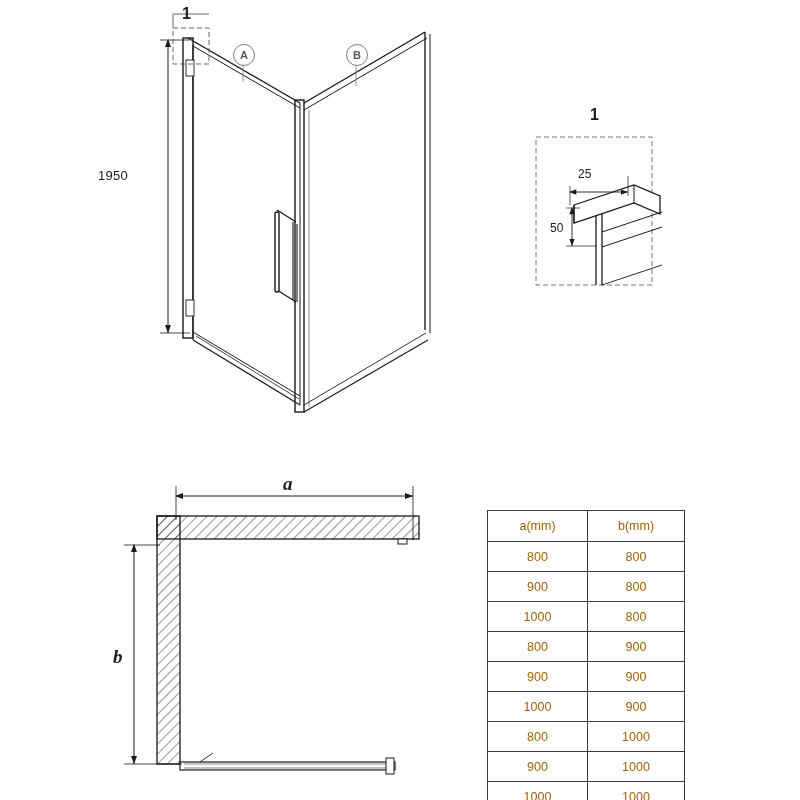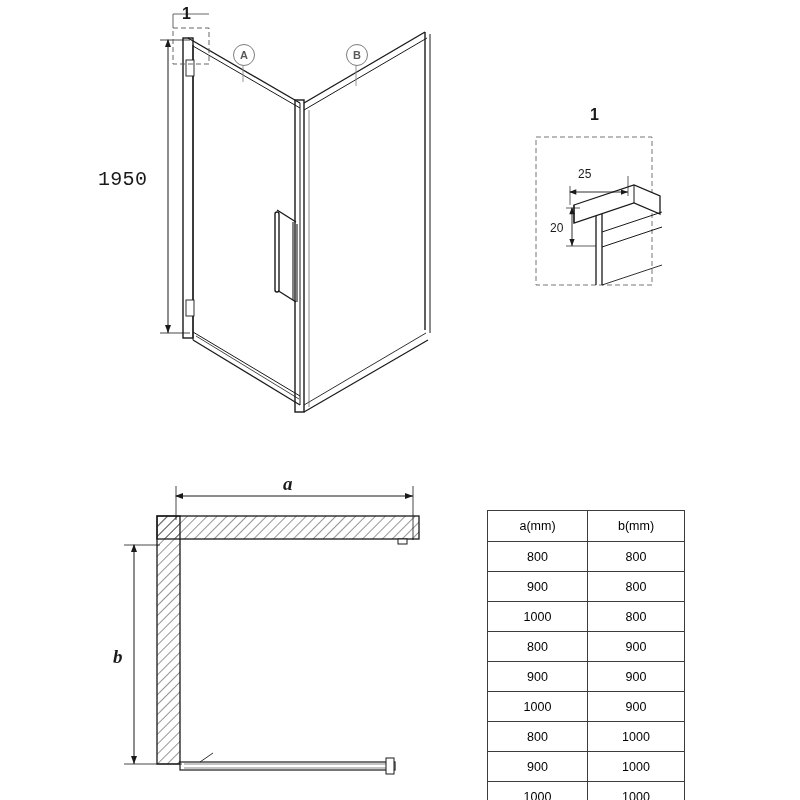--- a/index.html
+++ b/index.html
@@ -26,23 +26,22 @@
     width: 800px;
     height: 800px;
   }
   
   .lbl {
     position: absolute;
     font-family: "Liberation Sans", sans-serif;
     white-space: nowrap;
   }
   .dim-text {
-    font-size: 20px;
+    font-size: 13px;
     letter-spacing: .3px;
-    font-family: Liberation Mono, monospace;
   }
   .detail-num {
     font-size: 16px;
     font-weight: bold;
   }
   .axis-letter {
     font-size: 19px;
     font-weight: bold;
     font-style: italic;
     font-family: "Liberation Serif", serif;
@@ -77,21 +76,21 @@
     border-collapse: collapse;
     width: 198px;
     font-size: 12.5px;
   }
   table.spec th, table.spec td {
     border: 1px solid #3c3c3c;
     text-align: center;
     padding: 0;
     height: 29px;
     font-weight: normal;
-    color: #000000;
+    color: #a16207;
   }
   table.spec th {
     font-weight: normal;
     height: 30px;
   }
   table.spec td:first-child, table.spec th:first-child { width: 99px; }
 </style>
 </head>
 <body>
 
@@ -222,21 +221,21 @@
 
   <div class="lbl dim-text" style="left:98px; top:168px;">1950</div>
 
   <div class="lbl detail-num" style="left:182px; top:5px;">1</div>
 
   <div class="bubble" style="left:233px; top:44px;">A</div>
   <div class="bubble" style="left:346px; top:44px;">B</div>
 
   <div class="lbl detail-num" style="left:590px; top:106px;">1</div>
   <div class="lbl small-dim" style="left:578px; top:167px;">25</div>
-  <div class="lbl small-dim" style="left:550px; top:221px;">20</div>
+  <div class="lbl small-dim" style="left:550px; top:221px;">50</div>
 
   <div class="lbl axis-letter" style="left:283px; top:473px;">a</div>
   <div class="lbl axis-letter" style="left:113px; top:646px;">b</div>
 
   <div class="table-wrap">
     <table class="spec">
       <thead>
         <tr>
           <th>a(mm)</th>
           <th>b(mm)</th>

